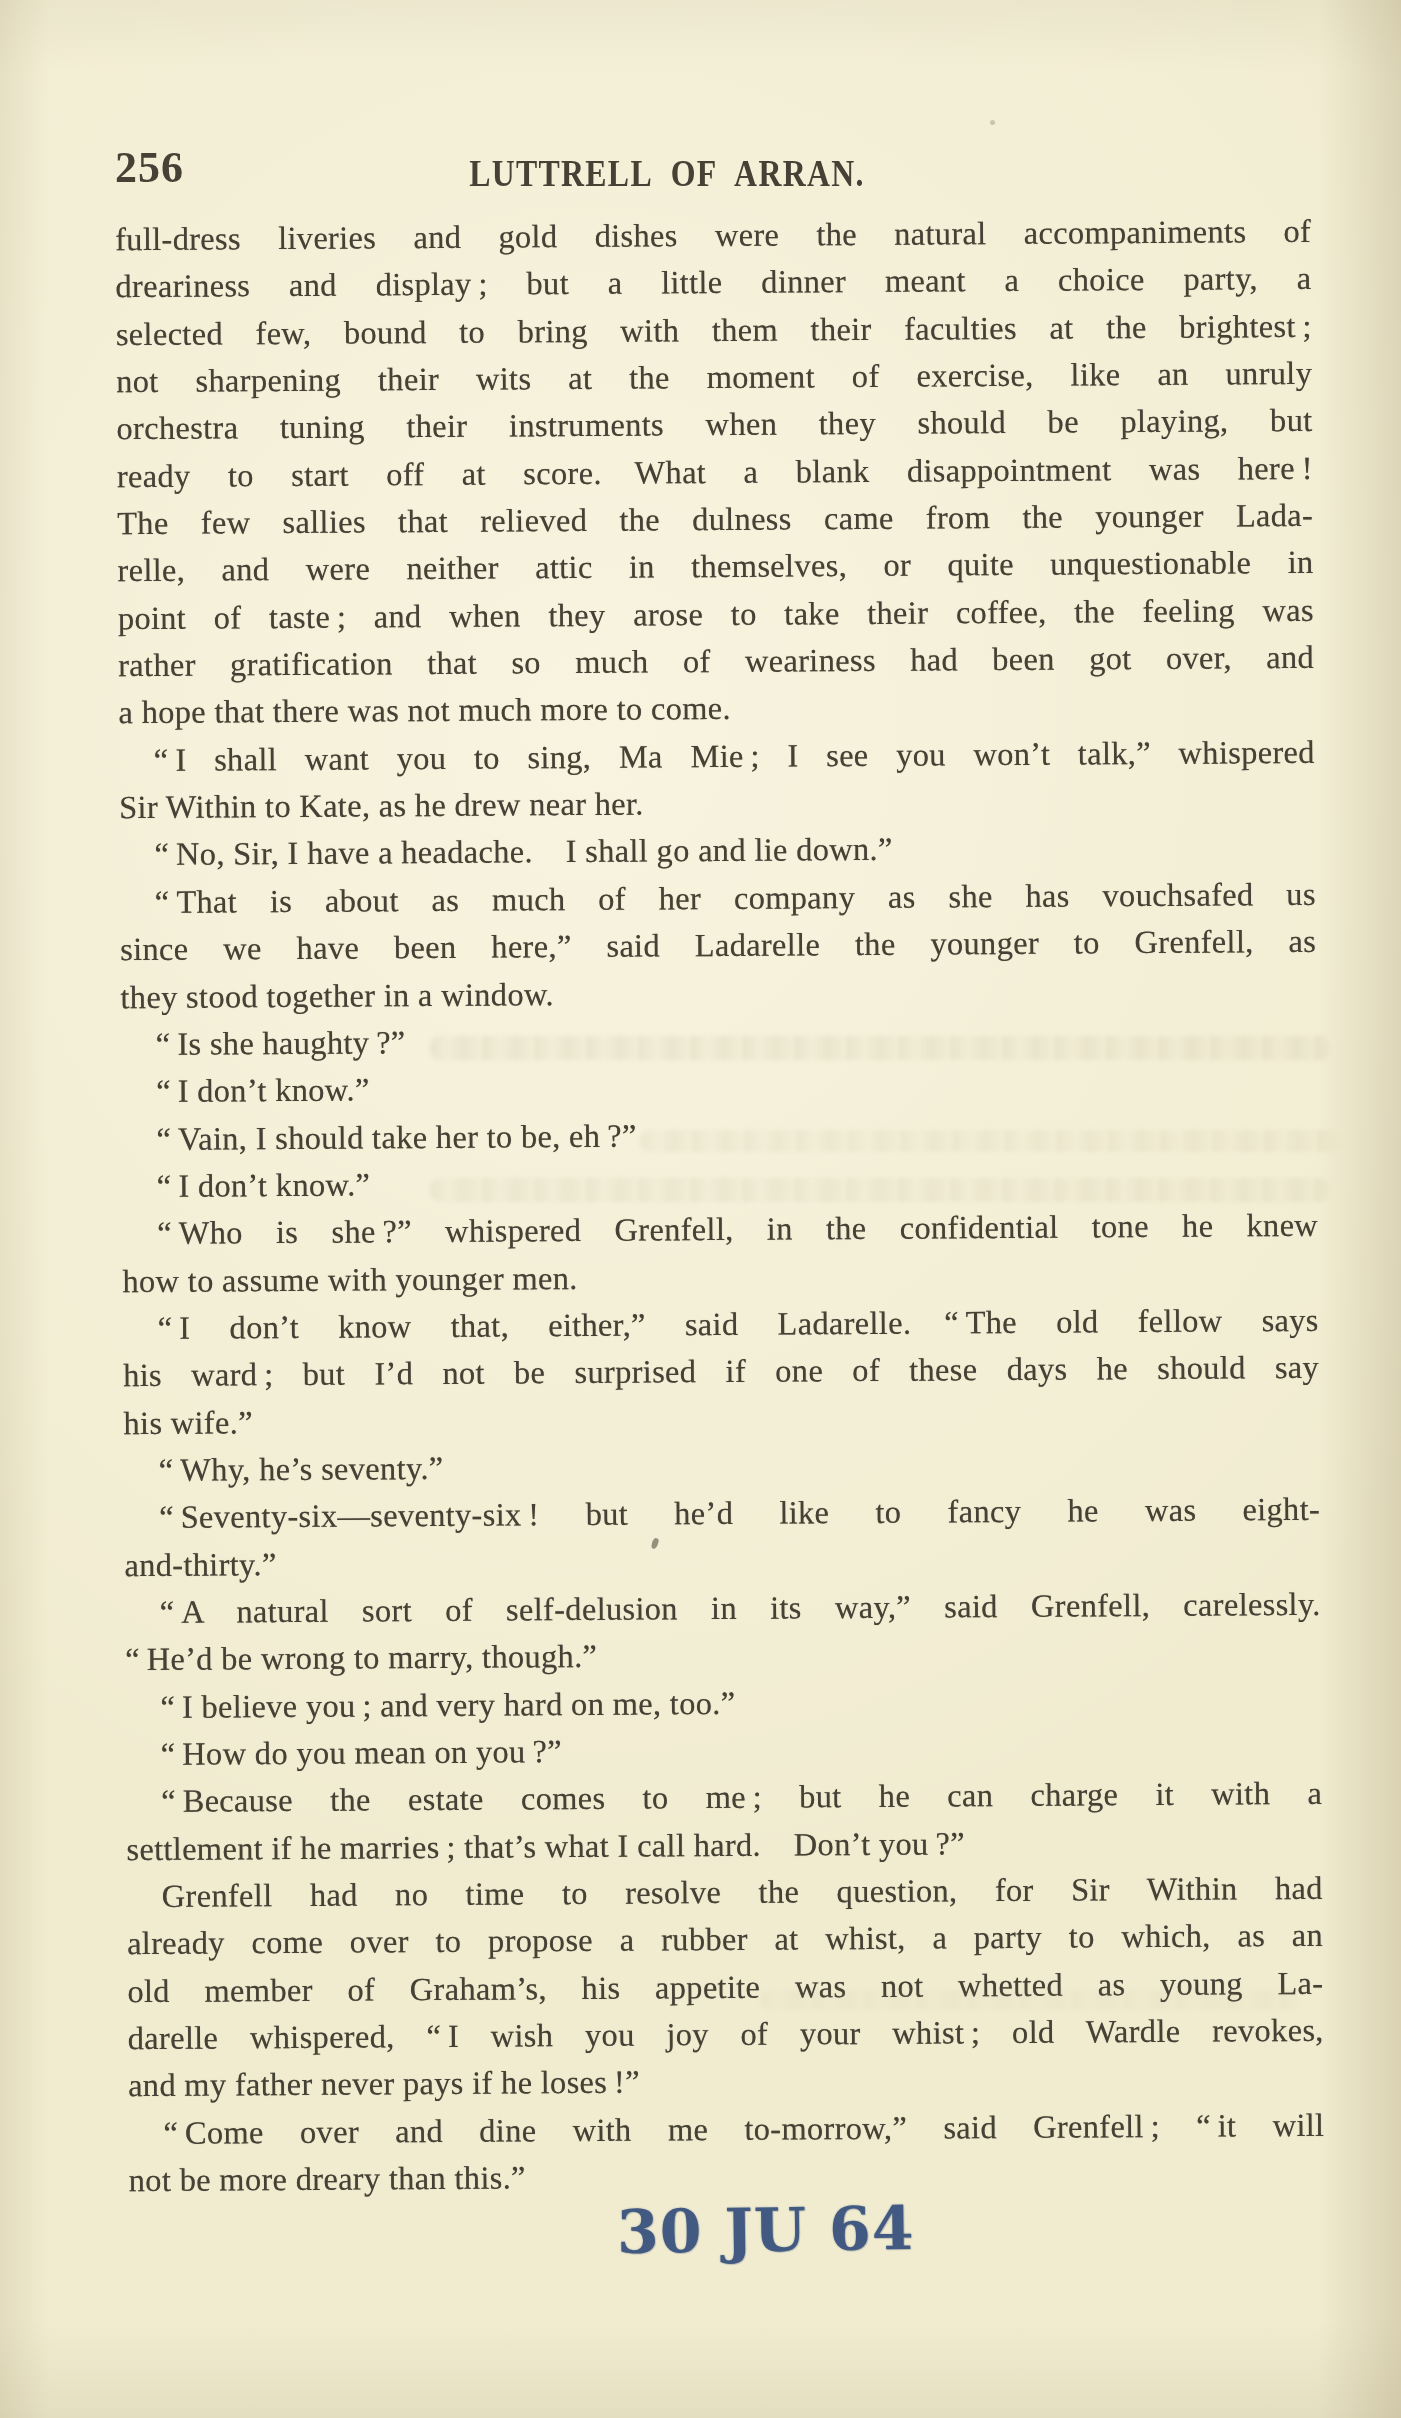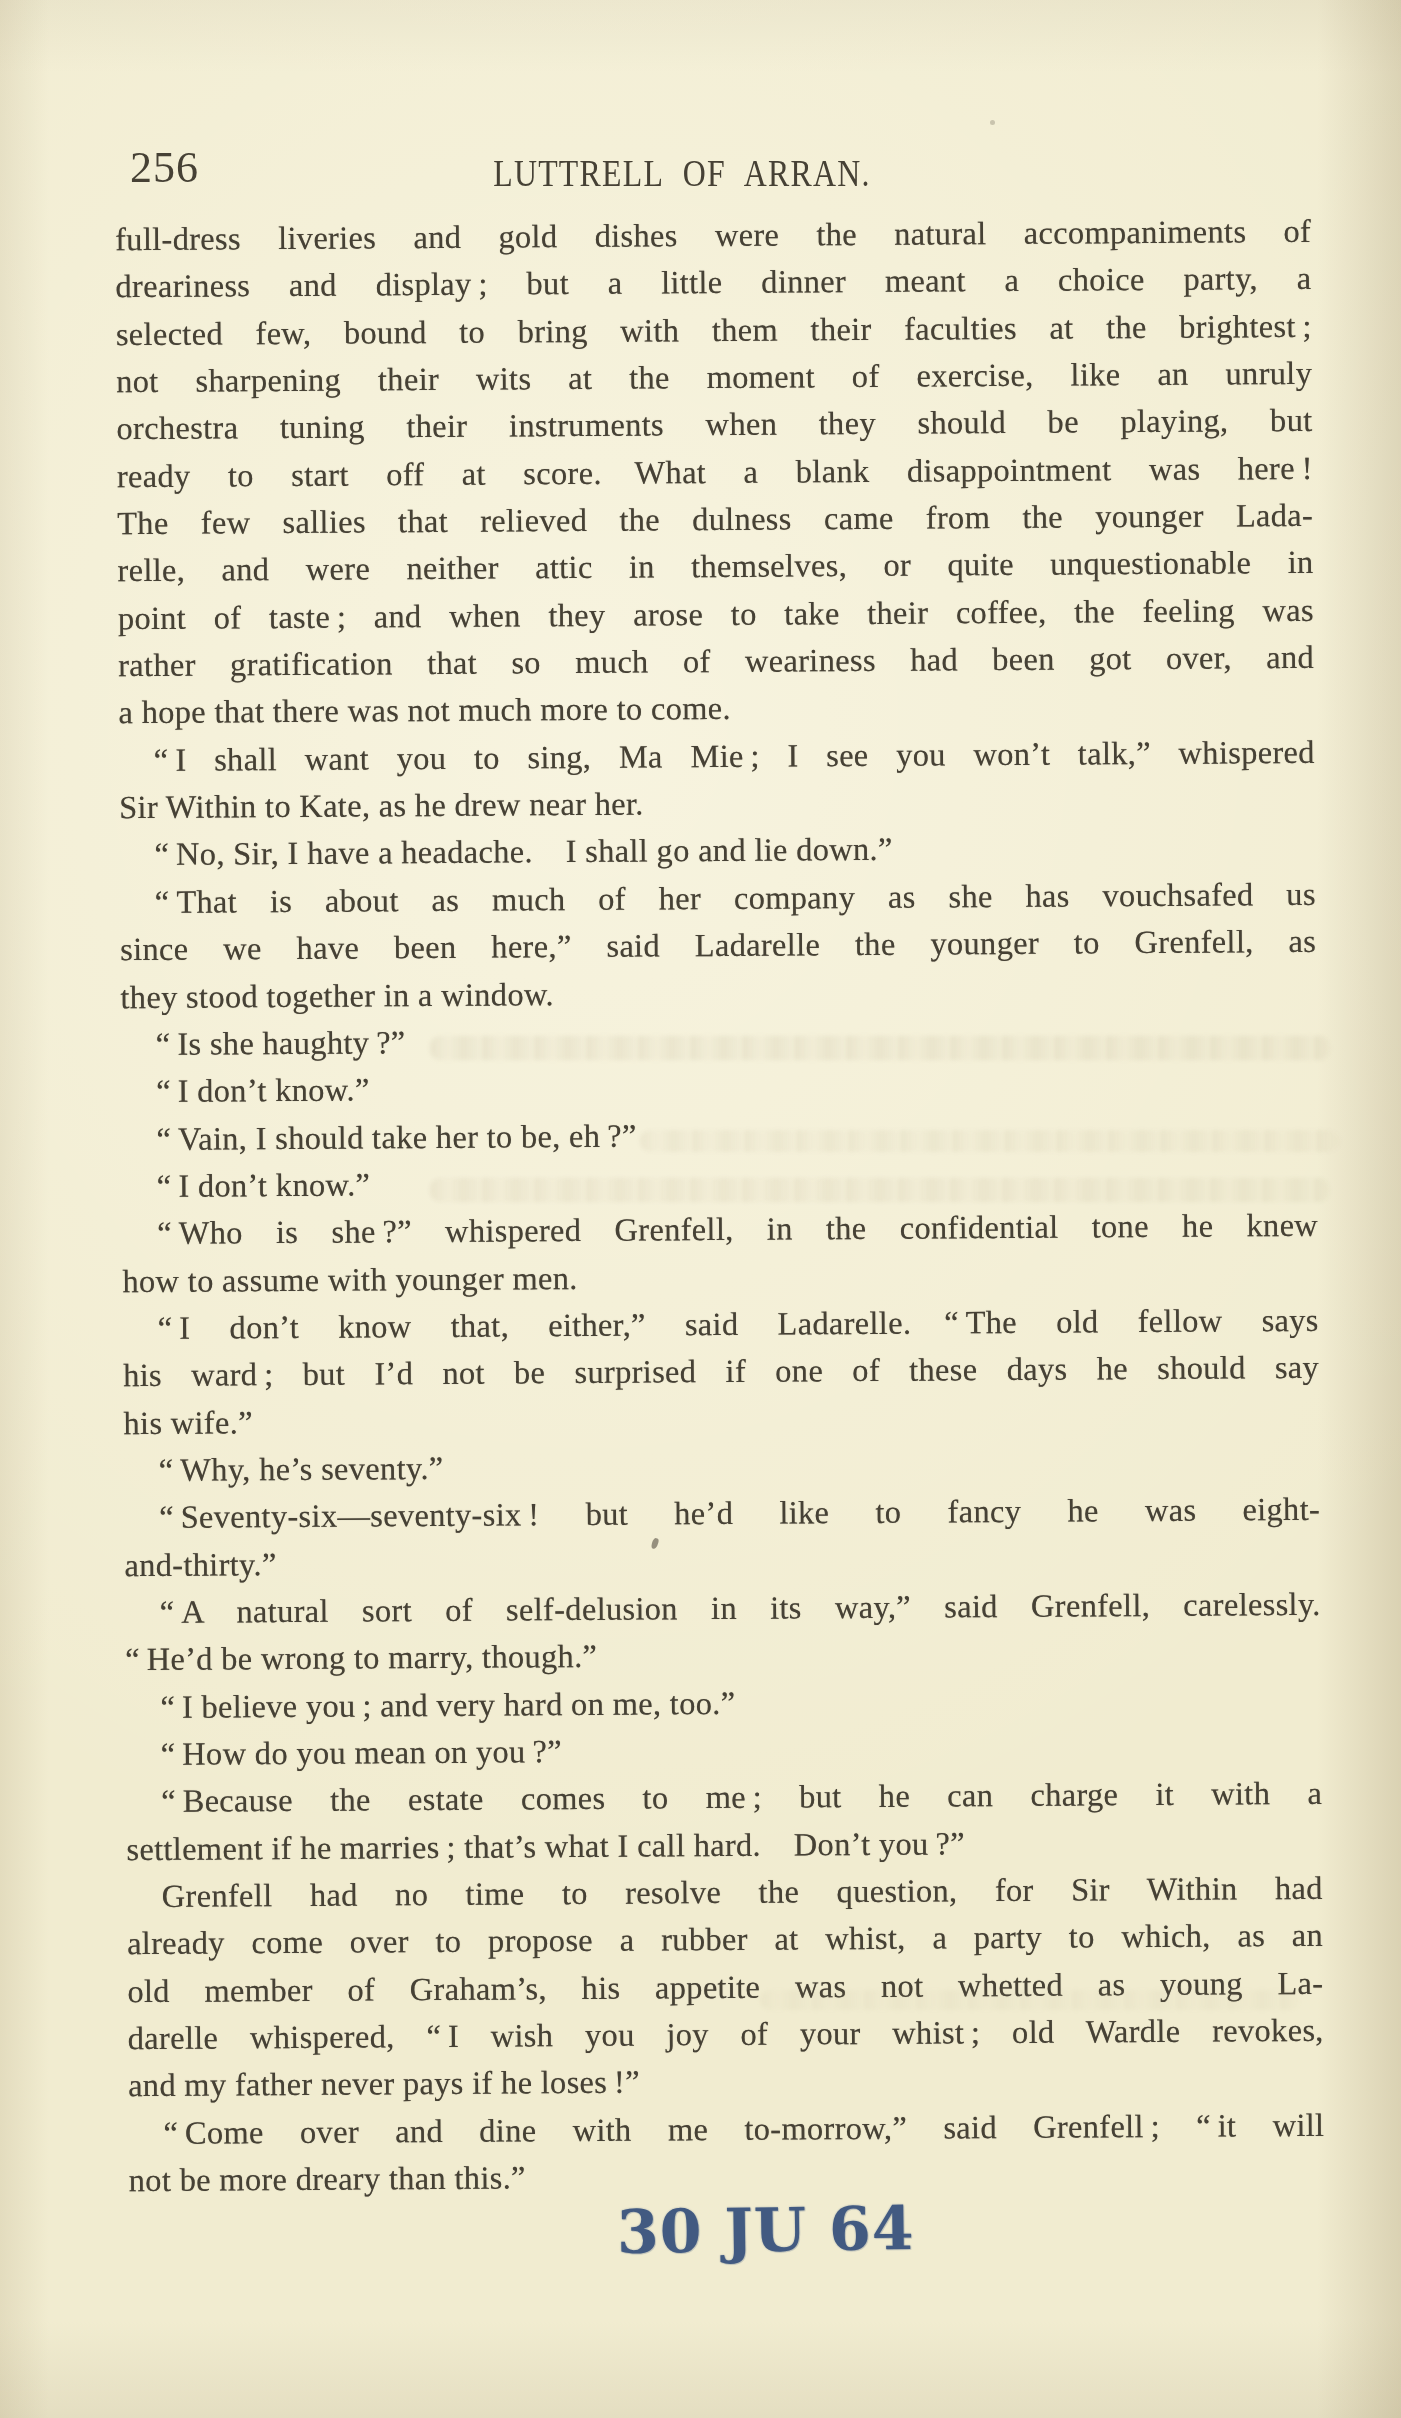--- a/index.html
+++ b/index.html
@@ -10,22 +10,22 @@
     font-family: "Liberation Serif", serif;
     color: var(--ink, #464135);
     background:
       radial-gradient(140% 90% at 42% 30%, rgba(255,253,242,0.45) 0%, rgba(255,253,242,0) 55%),
       linear-gradient(90deg, rgba(171,155,118,0.20) 0, rgba(171,155,118,0) 3.5%, rgba(171,155,118,0) 94%, rgba(158,141,103,0.28) 100%),
       linear-gradient(180deg, rgba(187,177,148,0.16) 0, rgba(187,177,148,0) 3%, rgba(187,177,148,0) 96%, rgba(170,158,125,0.18) 100%),
       var(--paper, #f1ecd0);
   }
   .header {
     position: absolute;
-    left: 130px; top: 146px;
-    width: 1196px; height: 50px;
+    left: 115px; top: 146px;
+    width: 1196px; height: 50px; font-weight: bold;
   }
   .pagenum {
     position: absolute; left: 0; top: 0;
     font-size: 44px; line-height: 44px;
     letter-spacing: 1px;
   }
   .title {
     position: absolute; left: 0; right: 0; top: 9px;
     text-align: center;
     font-size: 37px; line-height: 37px;

